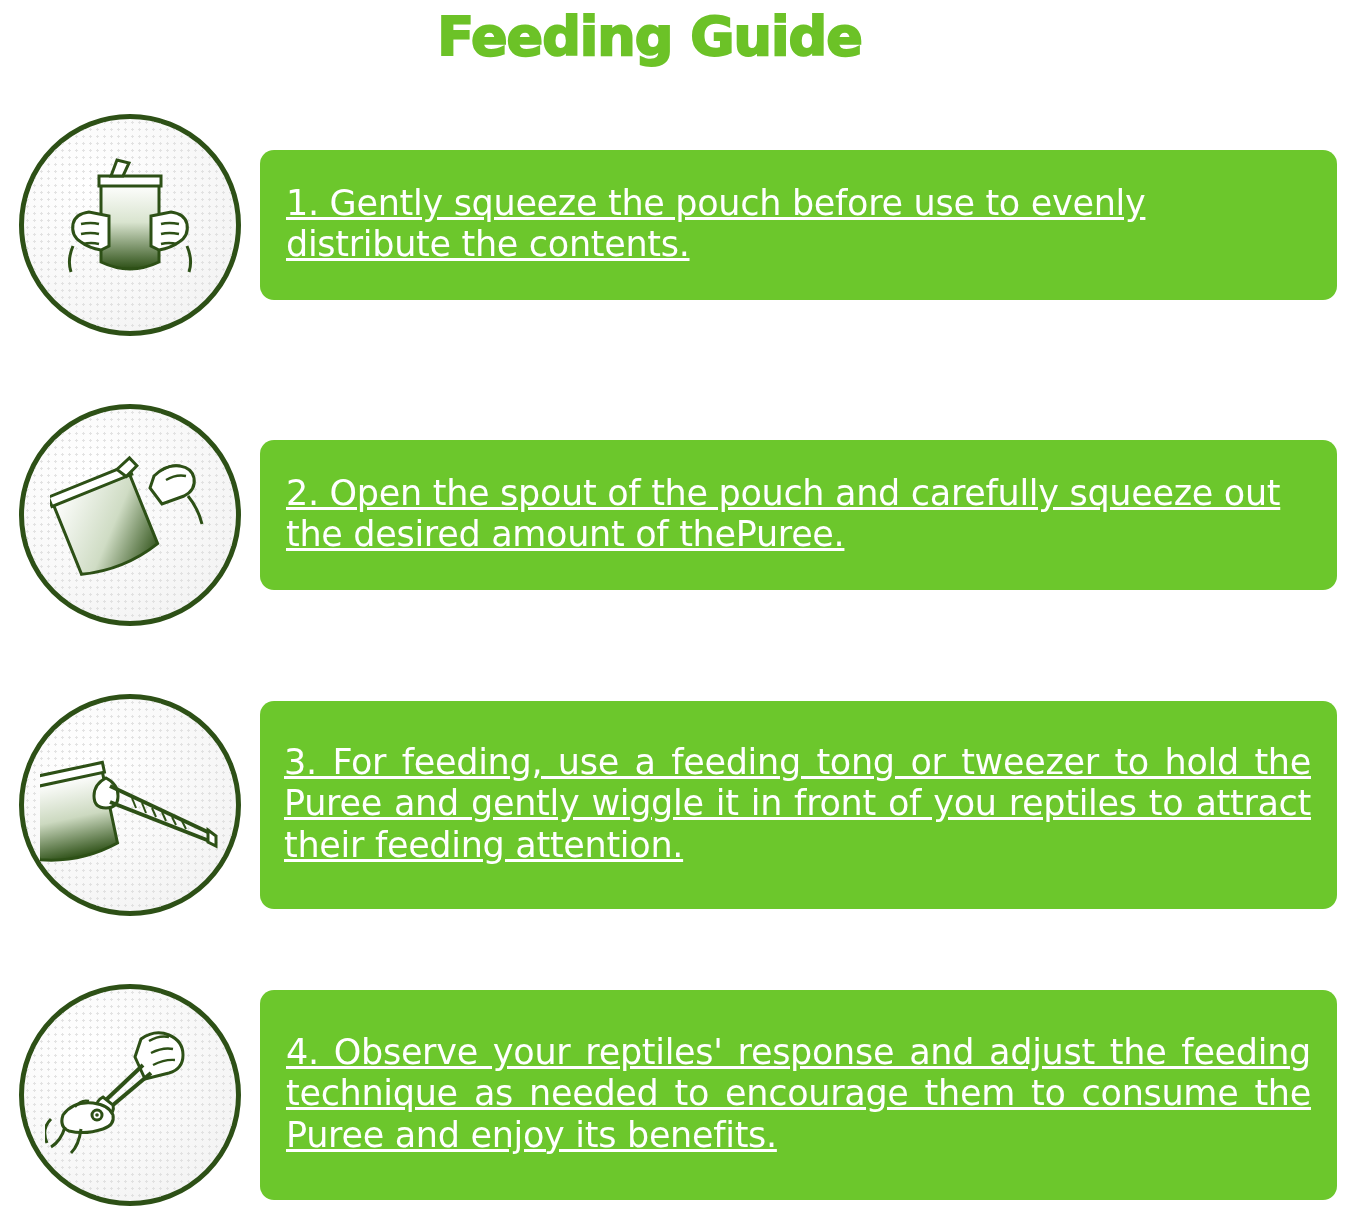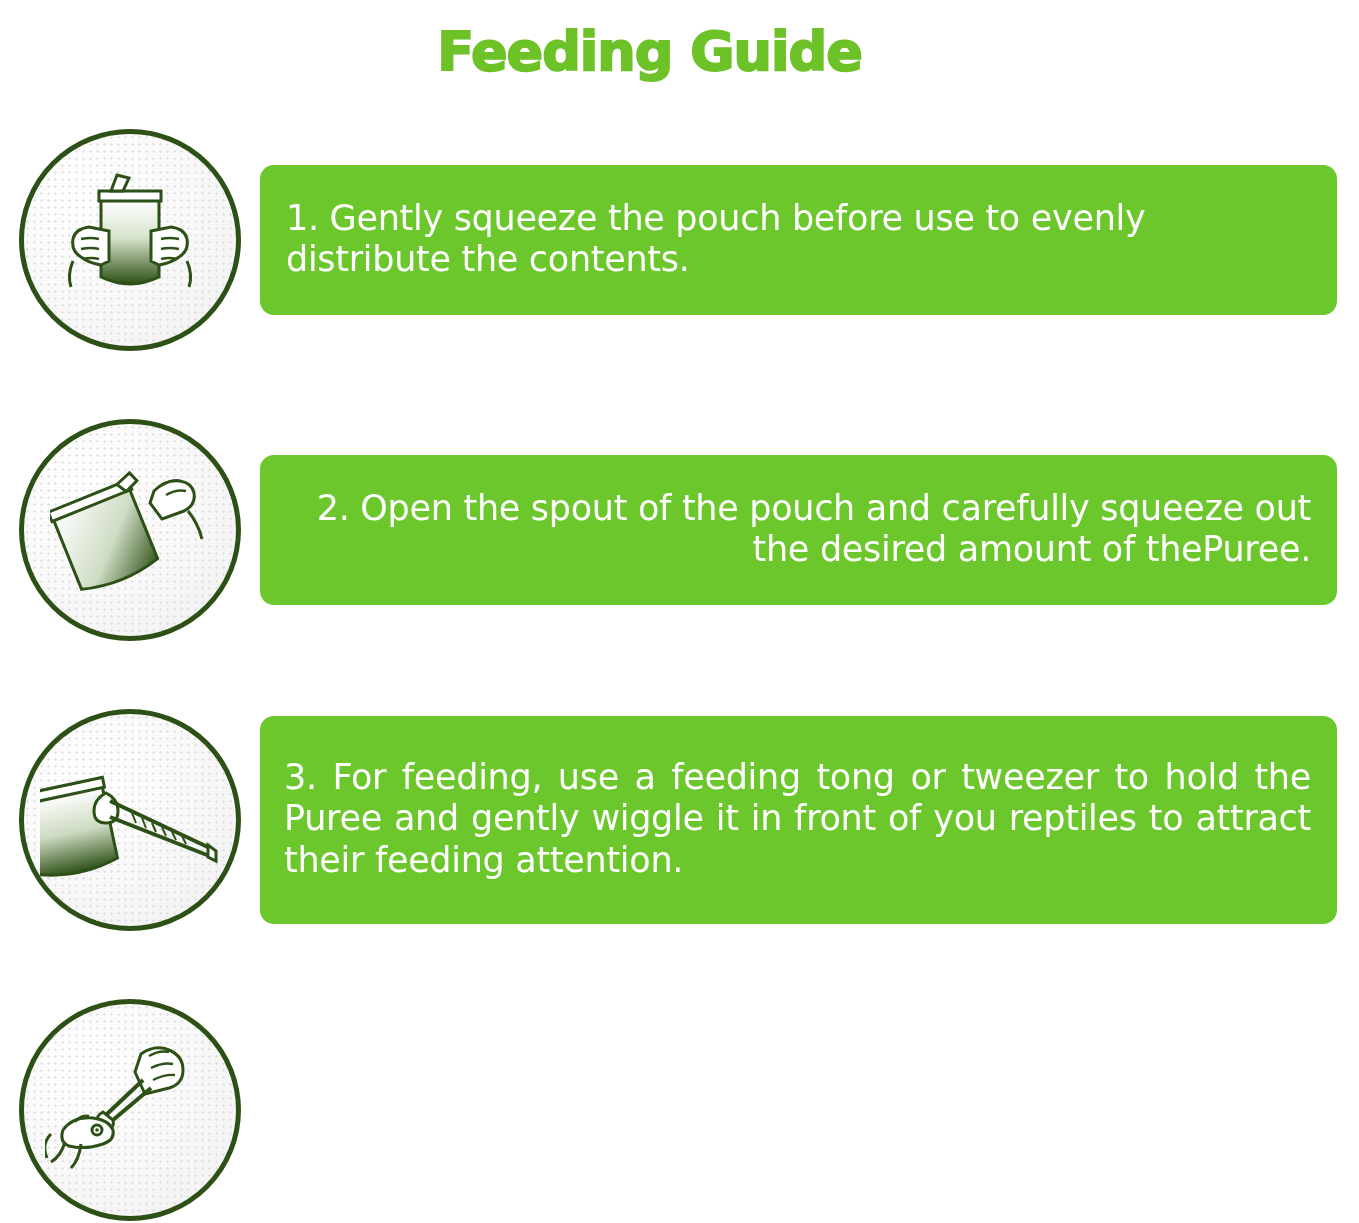--- a/index.html
+++ b/index.html
@@ -21,21 +21,21 @@
     box-sizing: border-box;
   }
   .title {
     text-align: center;
     font-family: "DejaVu Sans", sans-serif;
     font-weight: bold;
     font-size: 54px;
     line-height: 1;
     color: #6cc227;
     letter-spacing: -1px;
-    padding-top: 25px;
+    padding-top: 10px;
     padding-right: 60px;
     -webkit-text-stroke: 2px #6cc227;
     text-shadow:
       3px 0 0 #ffffff, -3px 0 0 #ffffff, 0 3px 0 #ffffff, 0 -3px 0 #ffffff;
     position: relative;
   }
   .steps {
     margin-top: 16px;
     display: flex;
     flex-direction: column;
@@ -83,31 +83,32 @@
     border-radius: 14px;
     color: #ffffff;
     font-family: "DejaVu Sans", sans-serif;
     font-size: 35px;
     line-height: 1.18;
     padding: 22px 26px 24px 26px;
     box-sizing: border-box;
     flex: 1;
     margin-right: 22px;
     letter-spacing: -0.3px;
+    text-decoration: underline;
   }
   .bubble.justify {
     text-align: justify;
     text-align-last: left;
   }
   .step-1 .bubble { min-height: 150px; display: flex; align-items: center; }
   .step-2 .bubble { min-height: 150px; display: flex; align-items: center; }
   .step-3 .bubble { min-height: 208px; display: flex; align-items: center; padding-left: 24px; }
   .step-4 .bubble { min-height: 210px; display: flex; align-items: center; }
   .step-1 { height: 290px; }
-  .step-2 { height: 290px; text-align: right; }
+  .step-2 { height: 290px; }
   .step-3 { height: 290px; }
   .step-4 { height: 290px; }
 </style>
 </head>
 <body>
 
 <div class="page">
 
   <div class="title">Feeding Guide</div>
 
@@ -222,16 +223,17 @@
 
             <path d="M18 100 q10 -14 30 -12 q16 2 20 12 q2 10 -10 14 q-18 6 -34 2 q-10 -4 -6 -16 z" fill="#ffffff" stroke="#2d5016" stroke-width="3"></path>
             <circle cx="52" cy="100" r="5" fill="#ffffff" stroke="#2d5016" stroke-width="3"></circle>
             <circle cx="52" cy="100" r="1.8" fill="#2d5016"></circle>
             <path d="M36 114 q-2 16 -10 24 M20 112 q-4 14 -14 20" stroke="#2d5016" stroke-width="3" fill="none"></path>
             <path d="M6 104 q-10 10 -4 24" stroke="#2d5016" stroke-width="3" fill="none"></path>
             <path d="M30 92 q6 -8 14 -6" stroke="#2d5016" stroke-width="2.4" fill="none"></path>
           </svg>
         </div>
       </div>
+      <div class="bubble justify">4. Observe your reptiles' response and adjust the feeding technique as needed to encourage them to consume the Puree and enjoy its benefits.</div>
     </div>
 
   </div>
 </div>
 
 </body></html>

